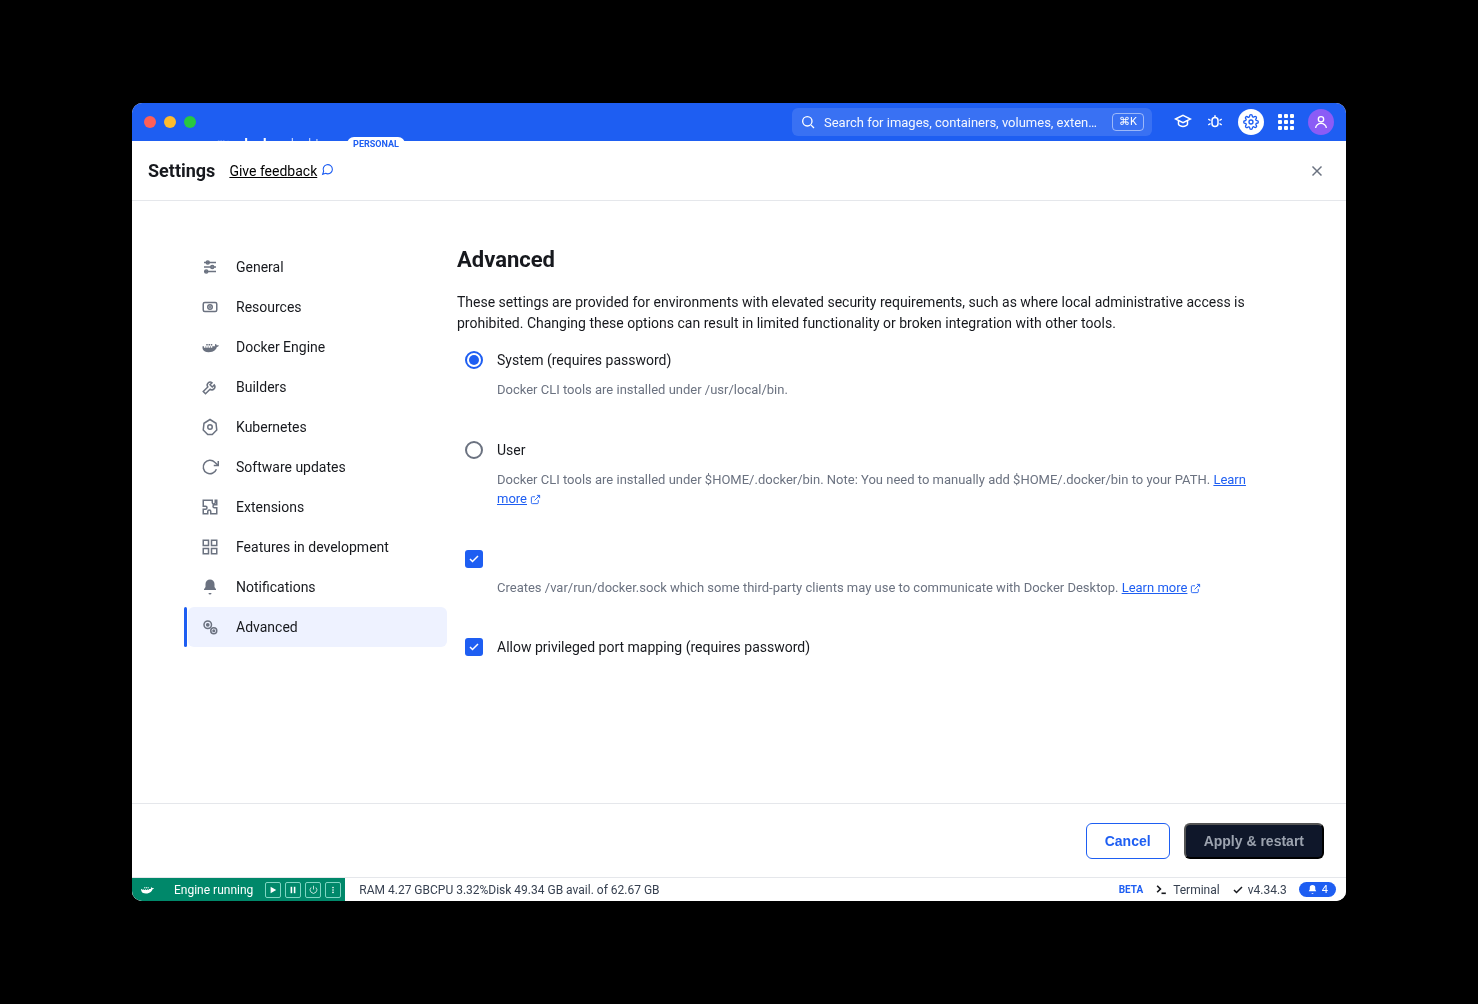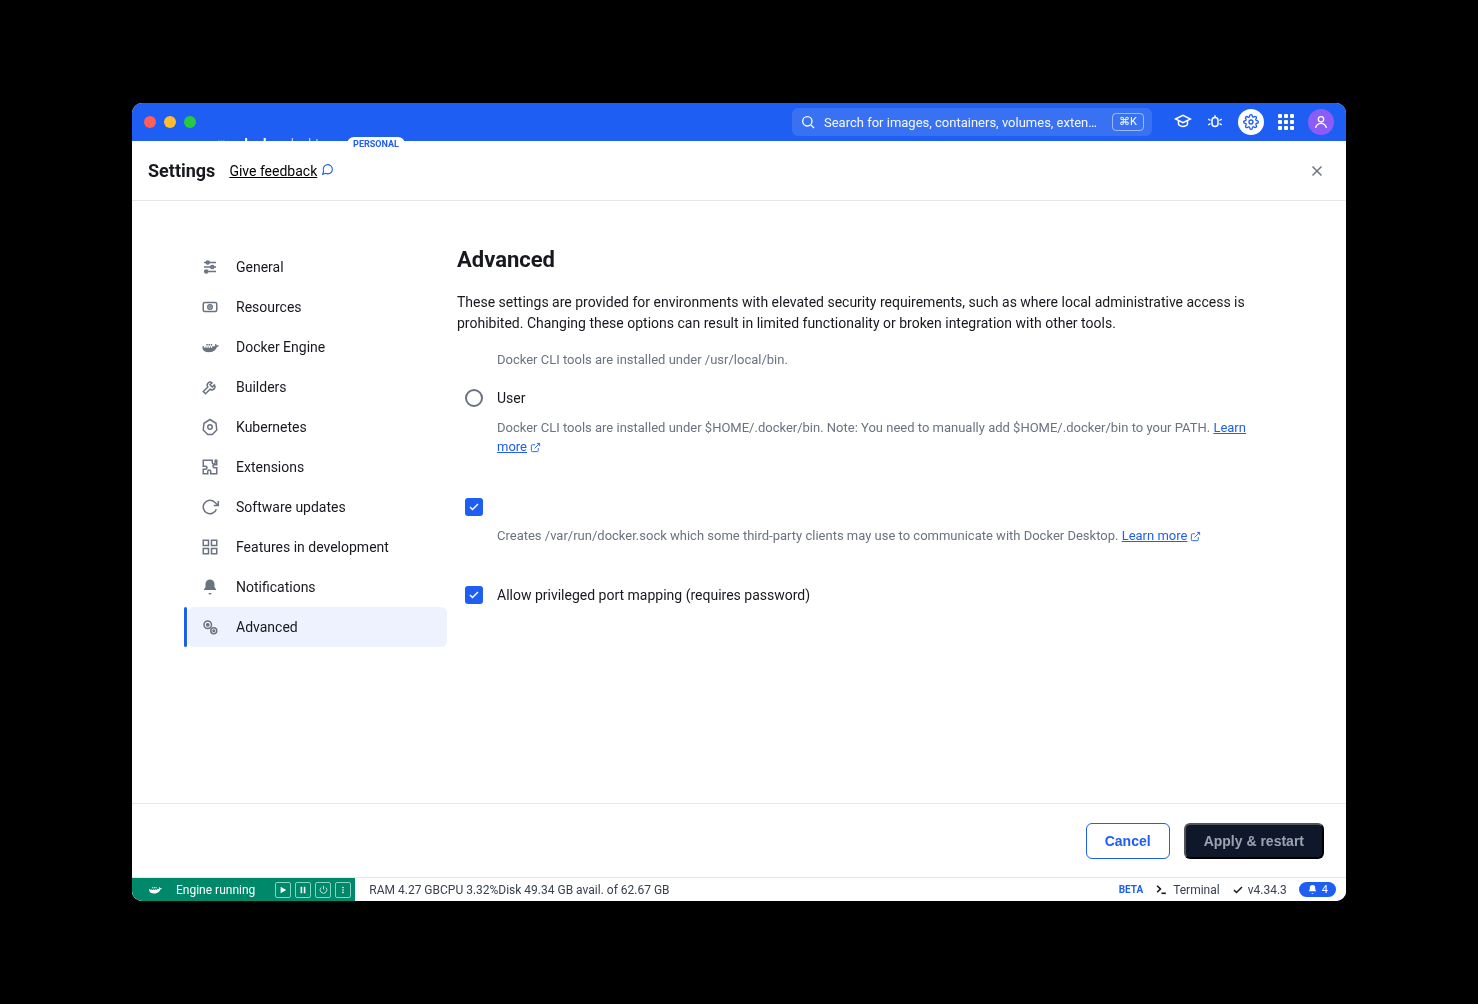--- a/index.html
+++ b/index.html
@@ -188,21 +188,21 @@
       border-top: 1px solid #e5e7eb;
       display: flex; align-items: center;
       font-size: 12px;
       flex-shrink: 0;
     }
     .engine-pill {
       background: #00886a;
       color: #fff;
       height: 100%;
       display: flex; align-items: center;
-      padding: 0 16px; gap: 14px; justify-content: center;
+      padding: 0 8px; gap: 20px; justify-content: center;
     }
     .engine-controls {
       background: #00886a;
       height: 100%;
       display: flex; align-items: center;
       padding: 0 4px; gap: 4px;
     }
     .engine-controls .ec {
       width: 16px; height: 16px; border: 1px solid #7fd6c3;
       border-radius: 2px; display: inline-flex; align-items: center; justify-content: center;
@@ -372,34 +372,34 @@
               <polygon points="12,2 20,7 21,16 15,22 9,22 3,16 4,7"></polygon>
               <circle cx="12" cy="12" r="3"></circle>
             </svg>
         </span>
         <span>Kubernetes</span>
       </div>
 
       <div class="nav-item">
         <span class="nav-icon">
           <svg width="18" height="18" viewBox="0 0 24 24" fill="none" stroke="currentColor" stroke-width="2">
-              <path d="M9 3h6v3a2 2 0 1 0 4 0V3h2v6h-3a2 2 0 1 0 0 4h3v8h-8v-3a2 2 0 1 0-4 0v3H3v-6h3a2 2 0 1 0 0-4H3V3h6z"></path>
-            </svg>
-        </span>
-        <span>Extensions</span>
-      </div>
-
-      <div class="nav-item">
-        <span class="nav-icon">
-          <svg width="18" height="18" viewBox="0 0 24 24" fill="none" stroke="currentColor" stroke-width="2">
               <polyline points="23 4 23 10 17 10"></polyline>
               <path d="M20.49 15a9 9 0 1 1-2.12-9.36L23 10"></path>
             </svg>
         </span>
         <span>Software updates</span>
+      </div>
+
+      <div class="nav-item">
+        <span class="nav-icon">
+          <svg width="18" height="18" viewBox="0 0 24 24" fill="none" stroke="currentColor" stroke-width="2">
+              <path d="M9 3h6v3a2 2 0 1 0 4 0V3h2v6h-3a2 2 0 1 0 0 4h3v8h-8v-3a2 2 0 1 0-4 0v3H3v-6h3a2 2 0 1 0 0-4H3V3h6z"></path>
+            </svg>
+        </span>
+        <span>Extensions</span>
       </div>
 
       <div class="nav-item">
         <span class="nav-icon">
           <svg width="18" height="18" viewBox="0 0 24 24" fill="none" stroke="currentColor" stroke-width="2">
               <rect x="3" y="3" width="7" height="7"></rect>
               <rect x="14" y="3" width="7" height="7"></rect>
               <rect x="3" y="14" width="7" height="7"></rect>
               <rect x="14" y="14" width="7" height="7"></rect>
             </svg>
@@ -428,20 +428,24 @@
         <span>Advanced</span>
       </div>
 
     </div>
 
     <div class="content">
       <h1>Advanced</h1>
       <p class="intro">These settings are provided for environments with elevated security requirements, such as where local administrative access is prohibited. Changing these options can result in limited functionality or broken integration with other tools.</p>
 
       <div class="opt-group">
+        <div class="option-row">
+          <span class="radio selected"></span>
+          <span class="opt-label">System (requires password)</span>
+        </div>
         <p class="desc">Docker CLI tools are installed under /usr/local/bin.</p>
 
         <div class="spacer-v"></div>
 
         <div class="option-row">
           <span class="radio"></span>
           <span class="opt-label">User</span>
         </div>
         <p class="desc">
           <span>Docker CLI tools are installed under $HOME/.docker/bin. Note: You need to manually add $HOME/.docker/bin to your PATH. </span><a><span>Learn more</span><span class="ext-icon">

